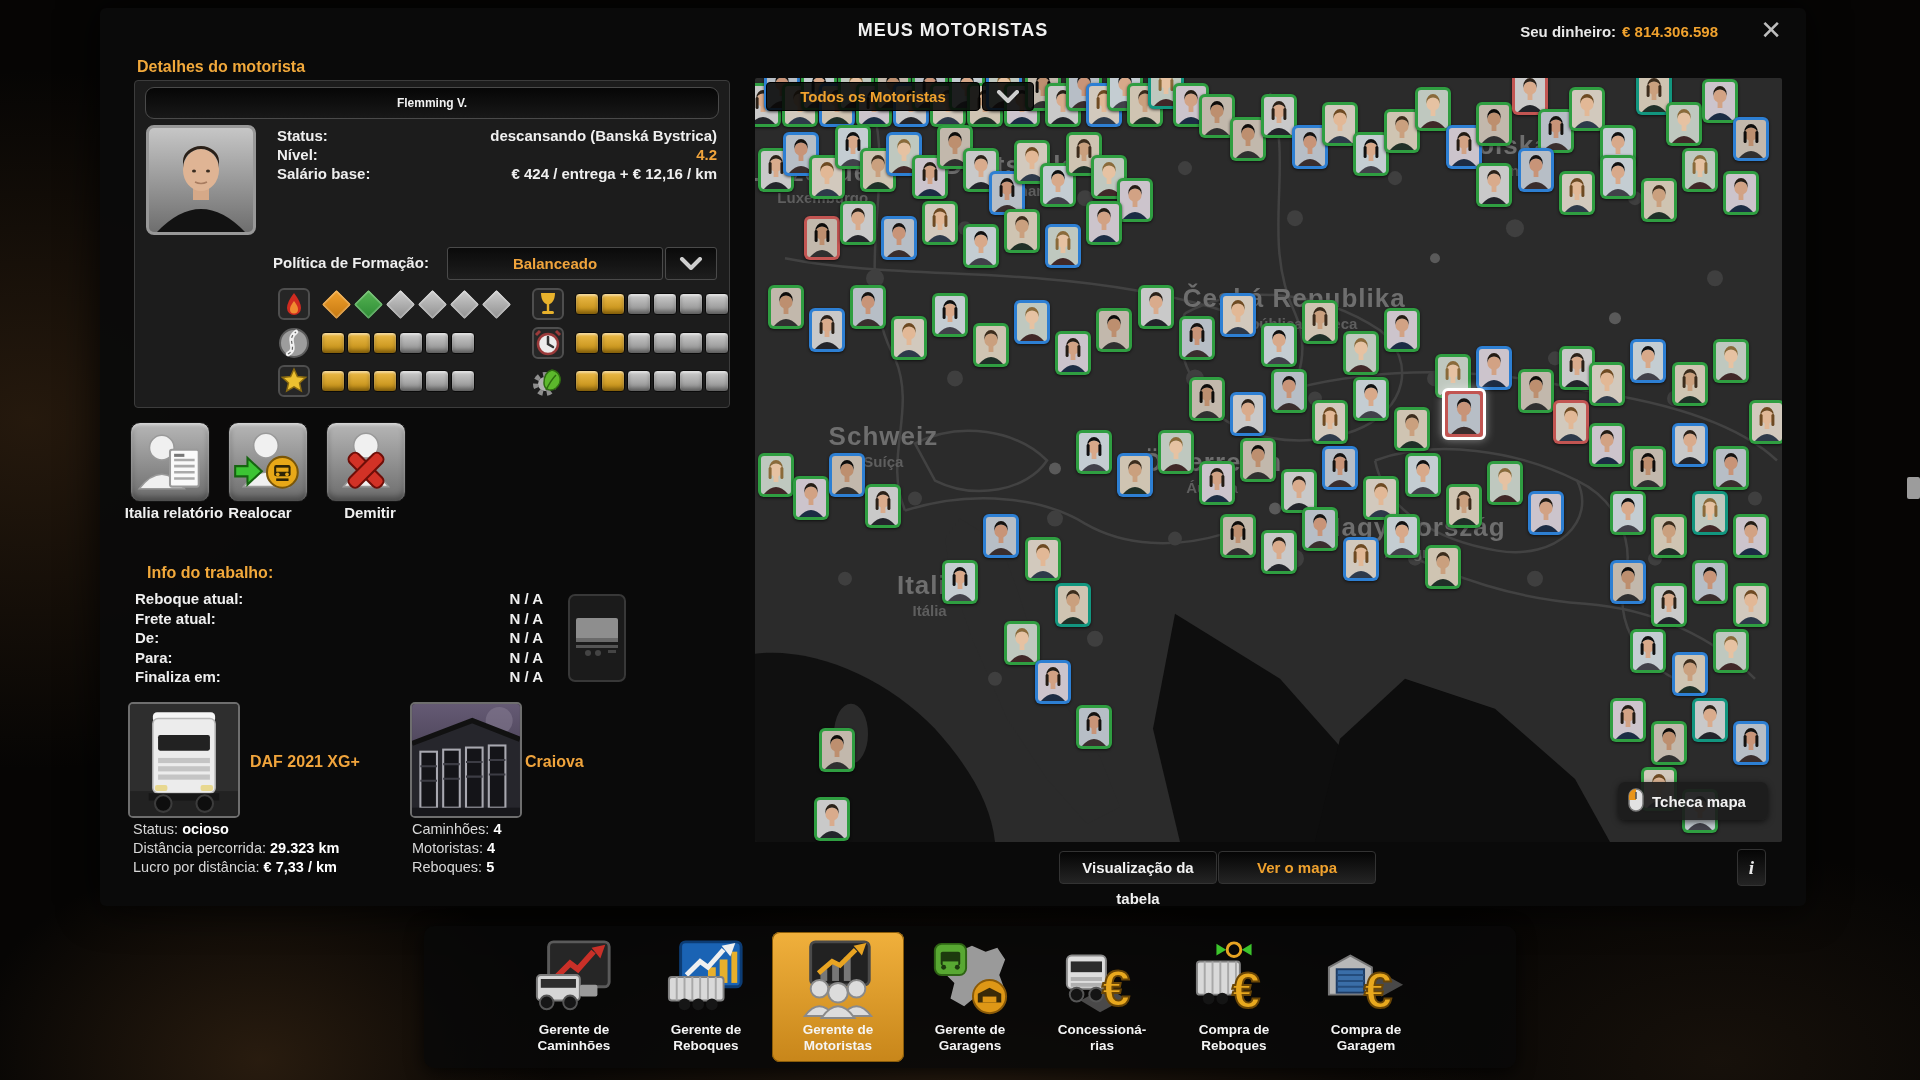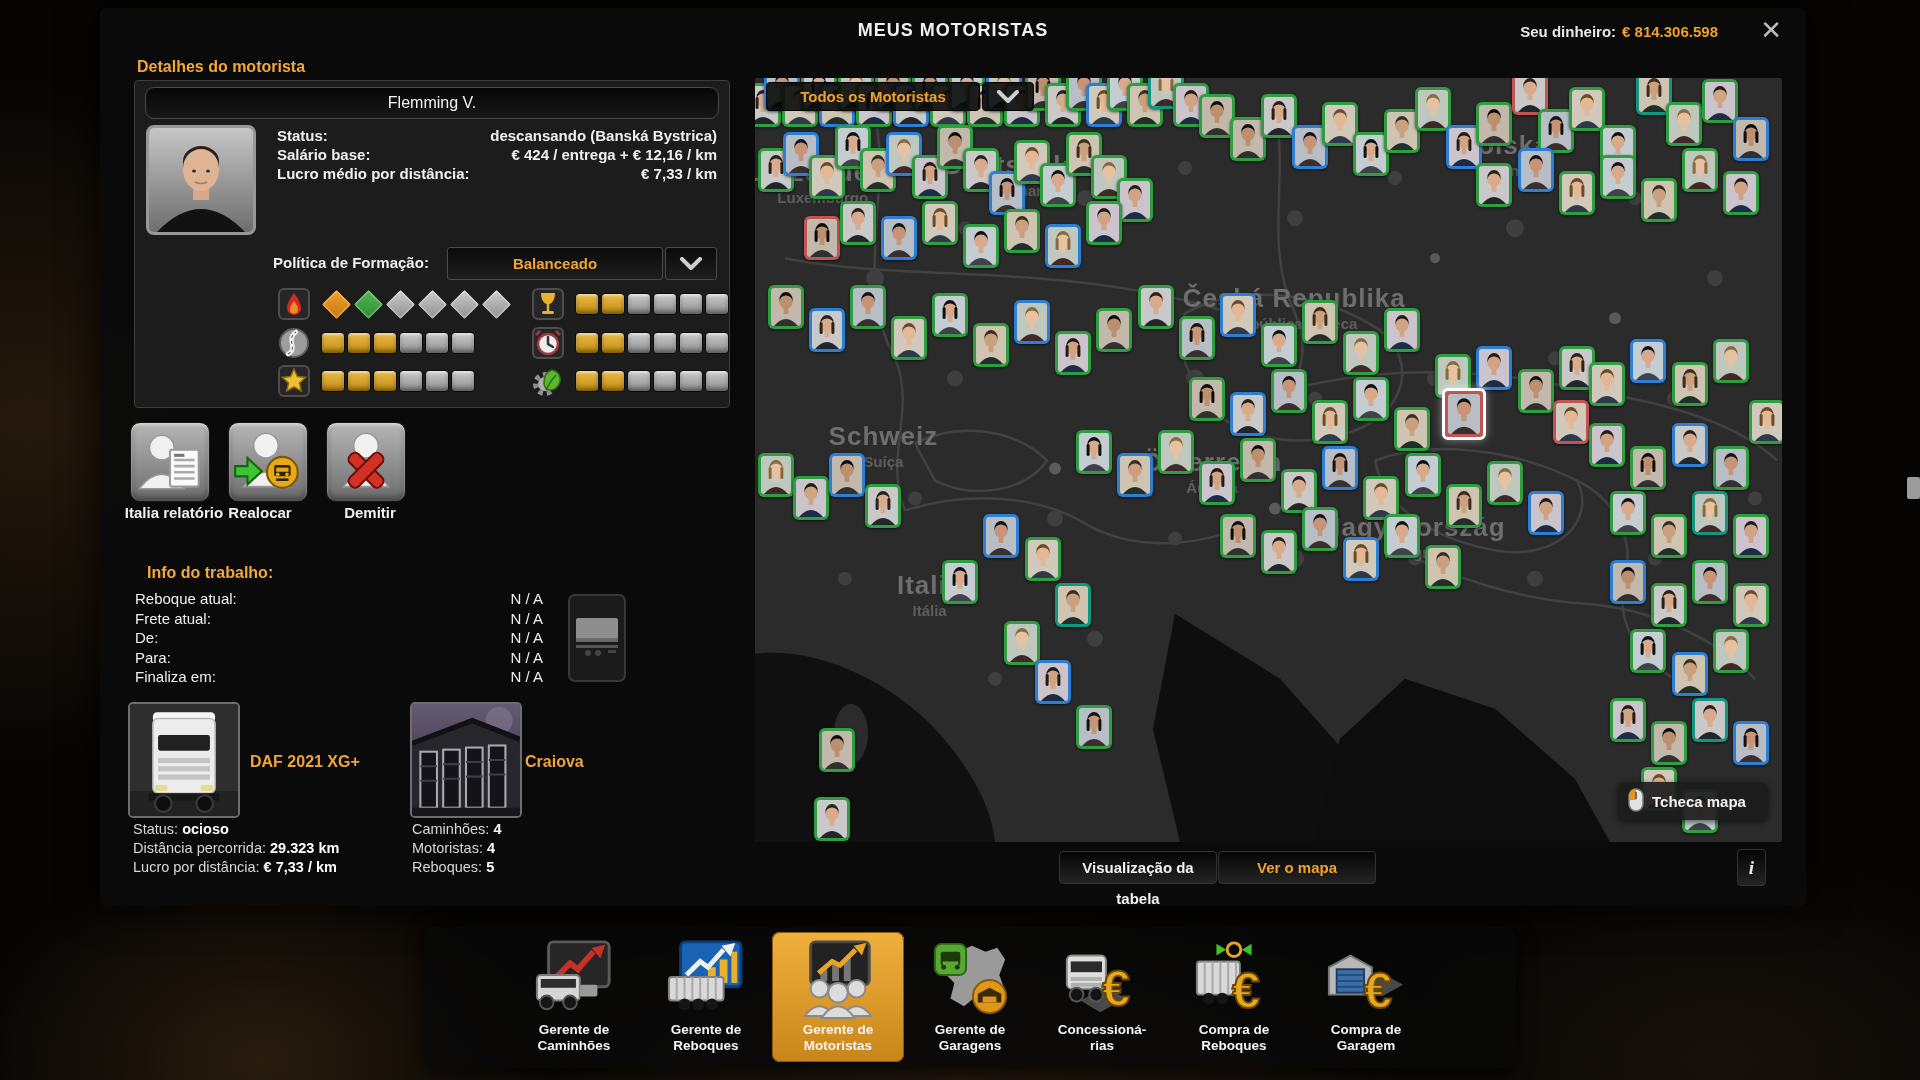--- a/index.html
+++ b/index.html
@@ -19,21 +19,21 @@
   #money{position:absolute;top:15px;right:88px;font-size:15px;font-weight:bold;color:#e9e9e9;}
   #money .val{color:#f0a22e;margin-left:6px;}
   #close-btn{position:absolute;top:8px;right:24px;color:#bdbdbd;font-size:26px;font-weight:bold;
     cursor:pointer;line-height:28px;}
   .sec-title{position:absolute;color:#f2a93b;font-size:16px;font-weight:bold;}
   
   #driver-panel{position:absolute;left:34px;top:72px;width:594px;height:326px;background:#1c1c1c;
     border:1px solid #3c3c3c;border-radius:4px;}
   #name-bar{position:absolute;left:10px;top:6px;width:572px;height:30px;border:1px solid #4a4a4a;
     border-radius:9px;background:linear-gradient(#060606,#181818);color:#f2f2f2;text-align:center;
-    line-height:30px;font-size:16px;font-weight:normal;}
+    line-height:30px;font-size:12px;font-weight:bold;}
   #portrait{position:absolute;left:11px;top:44px;width:104px;height:104px;border:3px solid #989898;
     border-radius:8px;overflow:hidden;background:#888;}
   #drows{position:absolute;left:142px;top:46px;width:440px;}
   .drow{display:flex;justify-content:space-between;height:19px;font-size:15px;font-weight:bold;color:#efefef;}
   .drow .dval.acc{color:#f0a43c;}
   #policy-label{position:absolute;left:138px;top:173px;font-size:15px;font-weight:bold;color:#efefef;}
   #policy-dd{position:absolute;left:312px;top:166px;width:214px;height:31px;border:1px solid #4a4a4a;
     border-radius:3px;background:linear-gradient(#0a0a0a,#1e1e1e);color:#f0a43c;text-align:center;
     line-height:31px;font-size:15px;font-weight:bold;cursor:pointer;}
   #policy-ch{position:absolute;left:530px;top:166px;width:50px;height:31px;border:1px solid #4a4a4a;
@@ -55,21 +55,21 @@
   .dia.gray{background:linear-gradient(135deg,#cfcfcf,#8e8e8e);}
   
   .tile{position:absolute;top:414px;width:78px;height:78px;border-radius:10px;cursor:pointer;
     background:linear-gradient(#b6b6b6,#6c6c6c);border:1px solid #151515;
     box-shadow:inset 0 2px 3px rgba(255,255,255,.5), inset 0 -4px 6px rgba(0,0,0,.35);}
   .tile svg{width:100%;height:100%;display:block;}
   .tlabel{position:absolute;top:496px;width:110px;text-align:center;color:#f0f0f0;font-size:15px;
     font-weight:bold;line-height:18px;cursor:pointer;}
   
   #jrows{position:absolute;left:35px;top:582px;width:408px;}
-  .jrow{display:flex;justify-content:space-between;height:19.5px;font-size:15px;font-weight:normal;color:#efefef;}
+  .jrow{display:flex;justify-content:space-between;height:19.5px;font-size:15px;font-weight:bold;color:#efefef;}
   #jtrailer{position:absolute;left:468px;top:586px;width:58px;height:88px;}
   
   .imgbox{position:absolute;top:694px;width:108px;height:112px;border:2px solid #6e6e6e;border-radius:5px;
     overflow:hidden;background:#2a2a2a;}
   .imgbox svg{width:100%;height:100%;display:block;}
   .unitname{position:absolute;top:745px;color:#f0a43c;font-size:16px;font-weight:bold;}
   .urows{position:absolute;top:812px;font-size:14.5px;color:#d8d8d8;line-height:19px;}
   .urows b{color:#fff;}
   
   #map{position:absolute;left:655px;top:70px;width:1027px;height:764px;background:#141414;
@@ -142,26 +142,26 @@
             <ellipse cx="45" cy="43" rx="2" ry="1.6" fill="#3a2c20"></ellipse>
             <ellipse cx="59" cy="43" rx="2" ry="1.6" fill="#3a2c20"></ellipse>
             <path d="M46 54 q6 3 12 0" stroke="#a87c60" stroke-width="1.6" fill="none"></path>
           </svg></div>
       <div id="drows">
           <div class="drow">
             <span class="dlab">Status:</span>
             <span class="dval">descansando (Banská Bystrica)</span>
           </div>
           <div class="drow">
+            <span class="dlab">Nível:</span>
+            <span class="dval acc">4.2</span>
+          </div>
+          <div class="drow">
             <span class="dlab">Salário base:</span>
             <span class="dval">€ 424 / entrega + € 12,16 / km</span>
-          </div>
-          <div class="drow">
-            <span class="dlab">Lucro médio por distância:</span>
-            <span class="dval">€ 7,33 / km</span>
           </div>
         </div>
       <div id="policy-label">Política de Formação:</div>
       <div id="policy-dd">Balanceado</div>
       <div id="policy-ch">
           <svg width="24" height="13" viewBox="0 0 24 13">
             <path d="M3 2 L12 11 L21 2" stroke="#cfcfcf" stroke-width="4" fill="none" stroke-linecap="round" stroke-linejoin="round"></path>
           </svg>
         </div>
       <div id="skills"></div>

